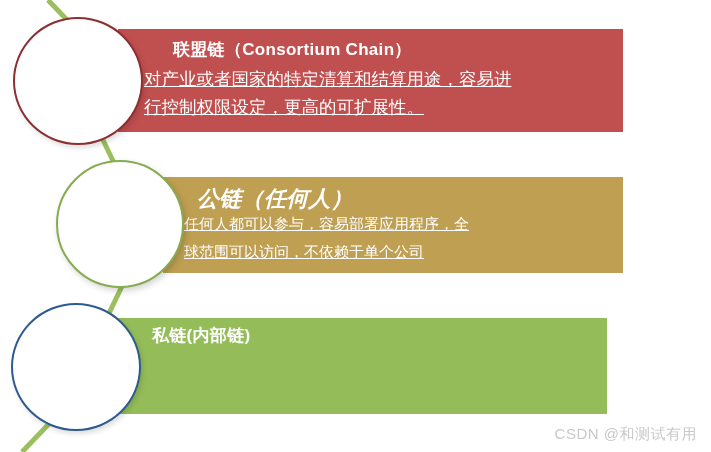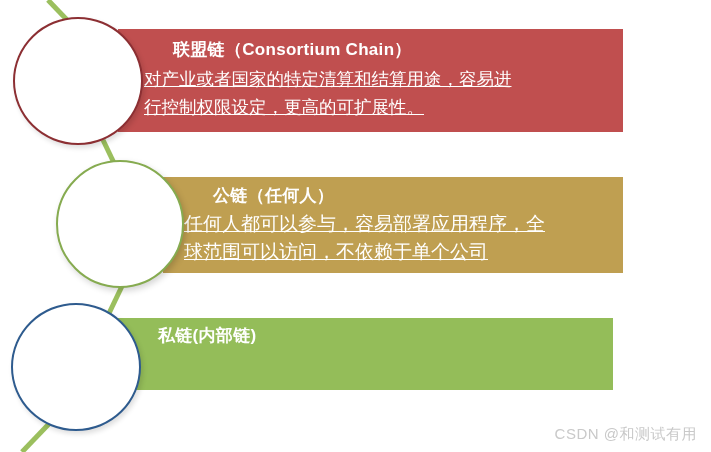--- a/index.html
+++ b/index.html
@@ -70,39 +70,40 @@
   
   #bar-public {
     left: 163px;
     top: 177px;
     width: 460px;
     height: 96px;
     background: #bf9f51;
   }
   #bar-public .bar-title {
     position: absolute;
-    left: 22px;
+    left: 6px;
     top: 7px;
-    font-size: 17px;
+    font-size: 22px;
+    font-style: italic;
   }
   #bar-public .bar-body {
     position: absolute;
     left: 21px;
     top: 33px;
     width: 436px;
-    font-size: 19px;
+    font-size: 15px;
     line-height: 28px;
   }
 
   
   #bar-private {
-    left: 108px;
+    left: 102px;
     top: 318px;
     width: 505px;
-    height: 72px;
+    height: 96px;
     background: #94bd59;
   }
   #bar-private .bar-title {
     position: absolute;
     left: 22px;
     top: 6px;
     font-size: 17px;
   }
   #bar-private .bar-body {
     position: absolute;

